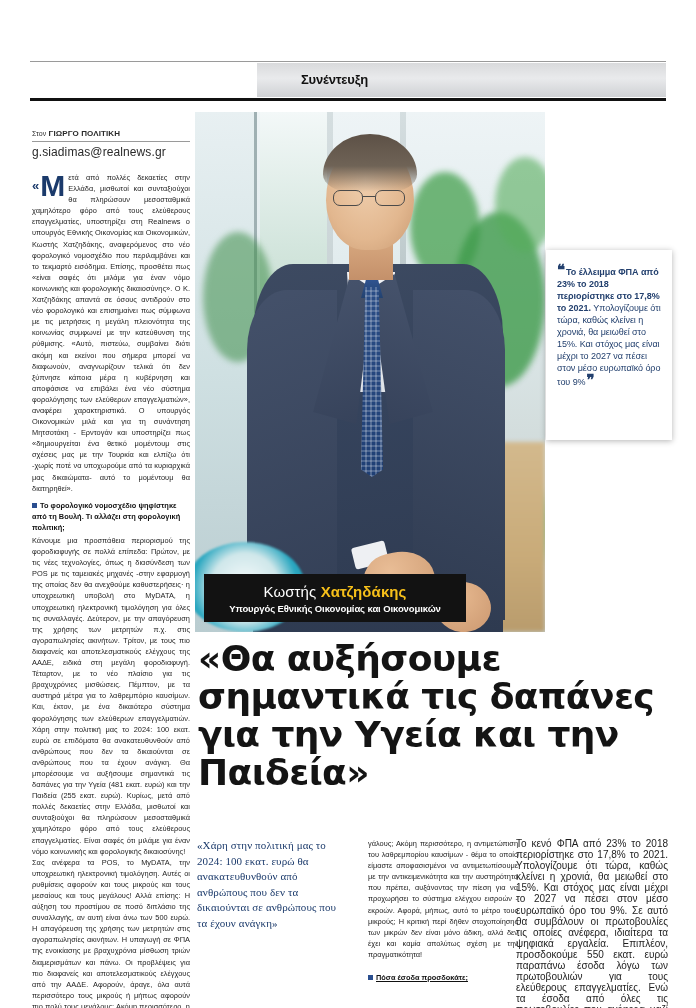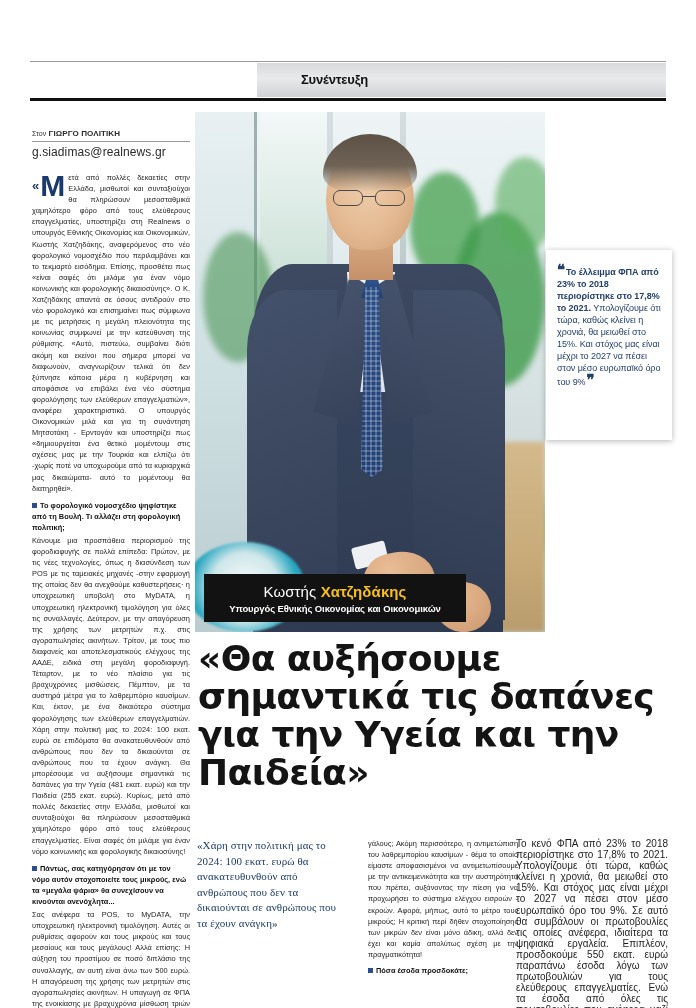--- a/index.html
+++ b/index.html
@@ -479,21 +479,21 @@
   .col-right {
     position: absolute;
     left: 516px;
     top: 838px;
     width: 152px;
     font-size: 10px;
     line-height: 11.1px;
     color: #1c1c1c;
     text-align: justify;
   }
-  .col-mid .q-head, .col-right .q-head { margin-top: 5px; }
+  .col-mid .q-head, .col-right .q-head { margin-top: 12px; text-decoration: underline; }
 </style>
 </head>
 <body>
 
 <div class="page">
 
   <div class="masthead-rule"></div>
 
   <div class="section-bar">
     <div class="section-tab">
@@ -551,21 +551,20 @@
   <div class="pullbox">
     <div class="pullbox-text"><span class="qmark open">❝</span><span class="pq-strong">Το έλλειμμα ΦΠΑ από 23% το 2018 περιορίστηκε στο 17,8% το 2021.</span><span> Υπολογίζουμε ότι τώρα, καθώς κλείνει η χρονιά, θα μειωθεί στο 15%. Και στόχος μας είναι μέχρι το 2027 να πέσει στον μέσο ευρωπαϊκό όρο του 9%</span><span class="qmark close">❞</span></div>
   </div>
 
   <div class="col-left">
     <p class="dropcap-para"><span class="dropcap-quote">«</span><span class="dropcap">Μ</span><span>ετά από πολλές δεκαετίες στην Ελλάδα, μισθωτοί και συνταξιούχοι θα πληρώσουν μεσοσταθμικά χαμηλότερο φόρο από τους ελεύθερους επαγγελματίες, υποστηρίζει στη Realnews ο υπουργός Εθνικής Οικονομίας και Οικονομικών, Κωστής Χατζηδάκης, αναφερόμενος στο νέο φορολογικό νομοσχέδιο που περιλαμβάνει και το τεκμαρτό εισόδημα. Επίσης, προσθέτει πως «είναι σαφές ότι μιλάμε για έναν νόμο κοινωνικής και φορολογικής δικαιοσύνης». Ο Κ. Χατζηδάκης απαντά σε όσους αντιδρούν στο νέο φορολογικό και επισημαίνει πως σύμφωνα με τις μετρήσεις η μεγάλη πλειονότητα της κοινωνίας συμφωνεί με την κατεύθυνση της ρύθμισης. «Αυτό, πιστεύω, συμβαίνει διότι ακόμη και εκείνοι που σήμερα μπορεί να διαφωνούν, αναγνωρίζουν τελικά ότι δεν ξύπνησε κάποια μέρα η κυβέρνηση και αποφάσισε να επιβάλει ένα νέο σύστημα φορολόγησης των ελεύθερων επαγγελματιών», αναφέρει χαρακτηριστικά. Ο υπουργός Οικονομικών μιλά και για τη συνάντηση Μητσοτάκη - Ερντογάν και υποστηρίζει πως «δημιουργείται ένα θετικό μομέντουμ στις σχέσεις μας με την Τουρκία και ελπίζω ότι -χωρίς ποτέ να υποχωρούμε από τα κυριαρχικά μας δικαιώματα- αυτό το μομέντουμ θα διατηρηθεί».</span></p>
 
     <div class="q-head"><span class="q-bullet"></span><span>Το φορολογικό νομοσχέδιο ψηφίστηκε από τη Βουλή. Τι αλλάζει στη φορολογική πολιτική;</span></div>
     <p>Κάνουμε μια προσπάθεια περιορισμού της φοροδιαφυγής σε πολλά επίπεδα: Πρώτον, με τις νέες τεχνολογίες, όπως η διασύνδεση των POS με τις ταμειακές μηχανές -στην εφαρμογή της οποίας δεν θα ανεχθούμε καθυστερήσεις· η υποχρεωτική υποβολή στο MyDATA, η υποχρεωτική ηλεκτρονική τιμολόγηση για όλες τις συναλλαγές. Δεύτερον, με την απαγόρευση της χρήσης των μετρητών π.χ. στις αγοραπωλησίες ακινήτων. Τρίτον, με τους πιο διαφανείς και αποτελεσματικούς ελέγχους της ΑΑΔΕ, ειδικά στη μεγάλη φοροδιαφυγή. Τέταρτον, με το νέο πλαίσιο για τις βραχυχρόνιες μισθώσεις. Πέμπτον, με τα αυστηρά μέτρα για το λαθρεμπόριο καυσίμων. Και, έκτον, με ένα δικαιότερο σύστημα φορολόγησης των ελεύθερων επαγγελματιών. Χάρη στην πολιτική μας το 2024: 100 εκατ. ευρώ σε επιδόματα θα ανακατευθυνθούν από ανθρώπους που δεν τα δικαιούνται σε ανθρώπους που τα έχουν ανάγκη. Θα μπορέσουμε να αυξήσουμε σημαντικά τις δαπάνες για την Υγεία (481 εκατ. ευρώ) και την Παιδεία (255 εκατ. ευρώ). Κυρίως, μετά από πολλές δεκαετίες στην Ελλάδα, μισθωτοί και συνταξιούχοι θα πληρώσουν μεσοσταθμικά χαμηλότερο φόρο από τους ελεύθερους επαγγελματίες. Είναι σαφές ότι μιλάμε για έναν νόμο κοινωνικής και φορολογικής δικαιοσύνης!</p>
 
-    <div class="q-head"><span class="q-bullet"></span><span>Πάντως, σας κατηγόρησαν ότι με τον νόμο αυτόν στοχοποιείτε τους μικρούς, ενώ τα «μεγάλα ψάρια» θα συνεχίσουν να κινούνται ανενόχλητα...</span></div>
     <p>Σας ανέφερα τα POS, το MyDATA, την υποχρεωτική ηλεκτρονική τιμολόγηση. Αυτές οι ρυθμίσεις αφορούν και τους μικρούς και τους μεσαίους και τους μεγάλους! Αλλά επίσης: Η αύξηση του προστίμου σε ποσό διπλάσιο της συναλλαγής, αν αυτή είναι άνω των 500 ευρώ. Η απαγόρευση της χρήσης των μετρητών στις αγοραπωλησίες ακινήτων. Η υπαγωγή σε ΦΠΑ της ενοικίασης με βραχυχρόνια μίσθωση τριών διαμερισμάτων και πάνω. Οι προβλέψεις για πιο διαφανείς και αποτελεσματικούς ελέγχους από την ΑΑΔΕ. Αφορούν, άραγε, όλα αυτά περισσότερο τους μικρούς ή μήπως αφορούν πιο πολύ τους μεγάλους; Ακόμη περισσότερο, η αντιμετώπιση του λαθρεμπορίου καυσίμων - θέμα το οποίο είμαστε αποφασισμένοι να αντιμετωπίσουμε με την αντικειμενικότητα και την αυστηρότητα που πρέπει, αυξάνοντας την πίεση για να προχωρήσει το σύστημα ελέγχου εισροών - εκροών. Αφορά, μήπως, αυτό το μέτρο τους μικρούς; Η κριτική περί δήθεν στοχοποίησης των μικρών δεν είναι μόνο άδικη, αλλά δεν έχει και καμία απολύτως σχέση με την πραγματικότητα!</p>
   </div>
 
   <div class="headline">«Θα αυξήσουμε σημαντικά τις δαπάνες για την Υγεία και την Παιδεία»</div>
 
   <div class="blue-quote">«Χάρη στην πολιτική μας το 2024: 100 εκατ. ευρώ θα ανακατευθυνθούν από ανθρώπους που δεν τα δικαιούνται σε ανθρώπους που τα έχουν ανάγκη»</div>
 
   <div class="col-mid">
     <p>γάλους; Ακόμη περισσότερο, η αντιμετώπιση του λαθρεμπορίου καυσίμων - θέμα το οποίο είμαστε αποφασισμένοι να αντιμετωπίσουμε με την αντικειμενικότητα και την αυστηρότητα που πρέπει, αυξάνοντας την πίεση για να προχωρήσει το σύστημα ελέγχου εισροών - εκροών. Αφορά, μήπως, αυτό το μέτρο τους μικρούς; Η κριτική περί δήθεν στοχοποίησης των μικρών δεν είναι μόνο άδικη, αλλά δεν έχει και καμία απολύτως σχέση με την πραγματικότητα!</p>
     <div class="q-head"><span class="q-bullet"></span><span>Πόσα έσοδα προσδοκάτε;</span></div>

